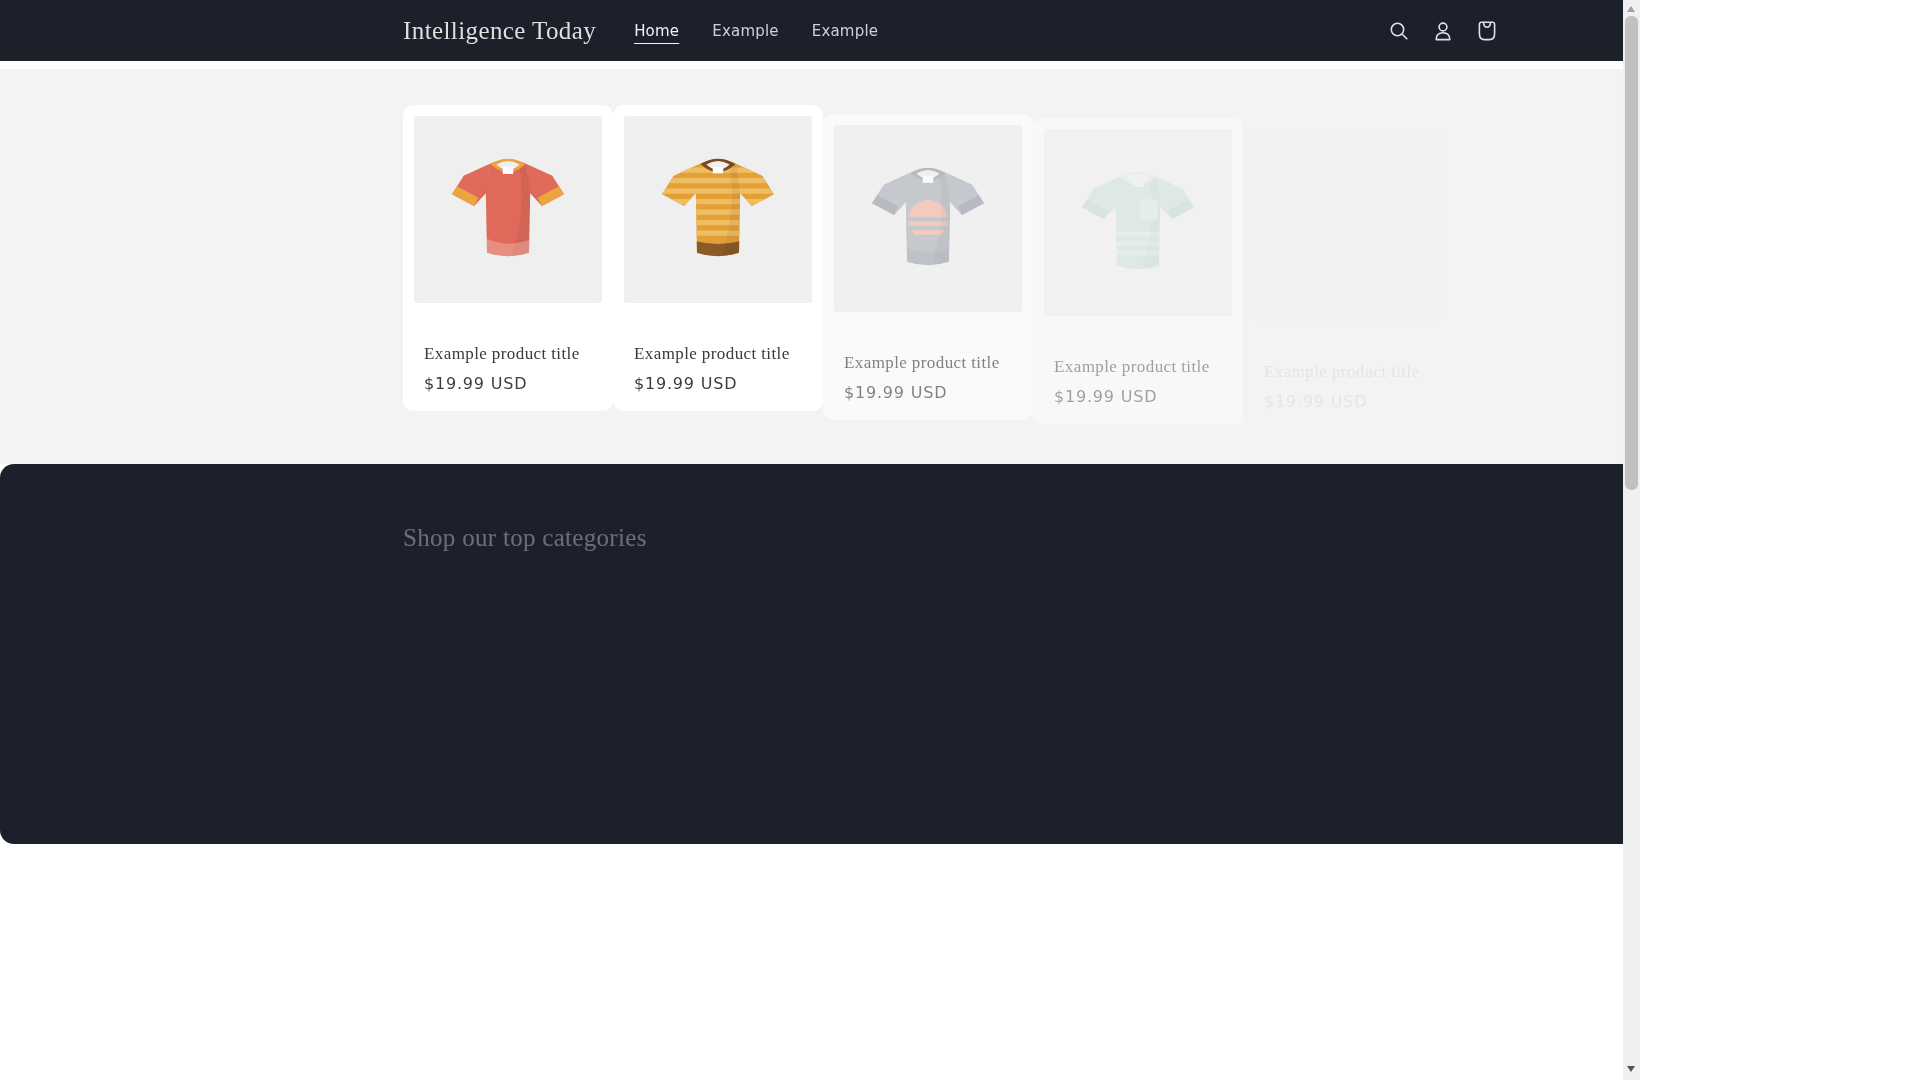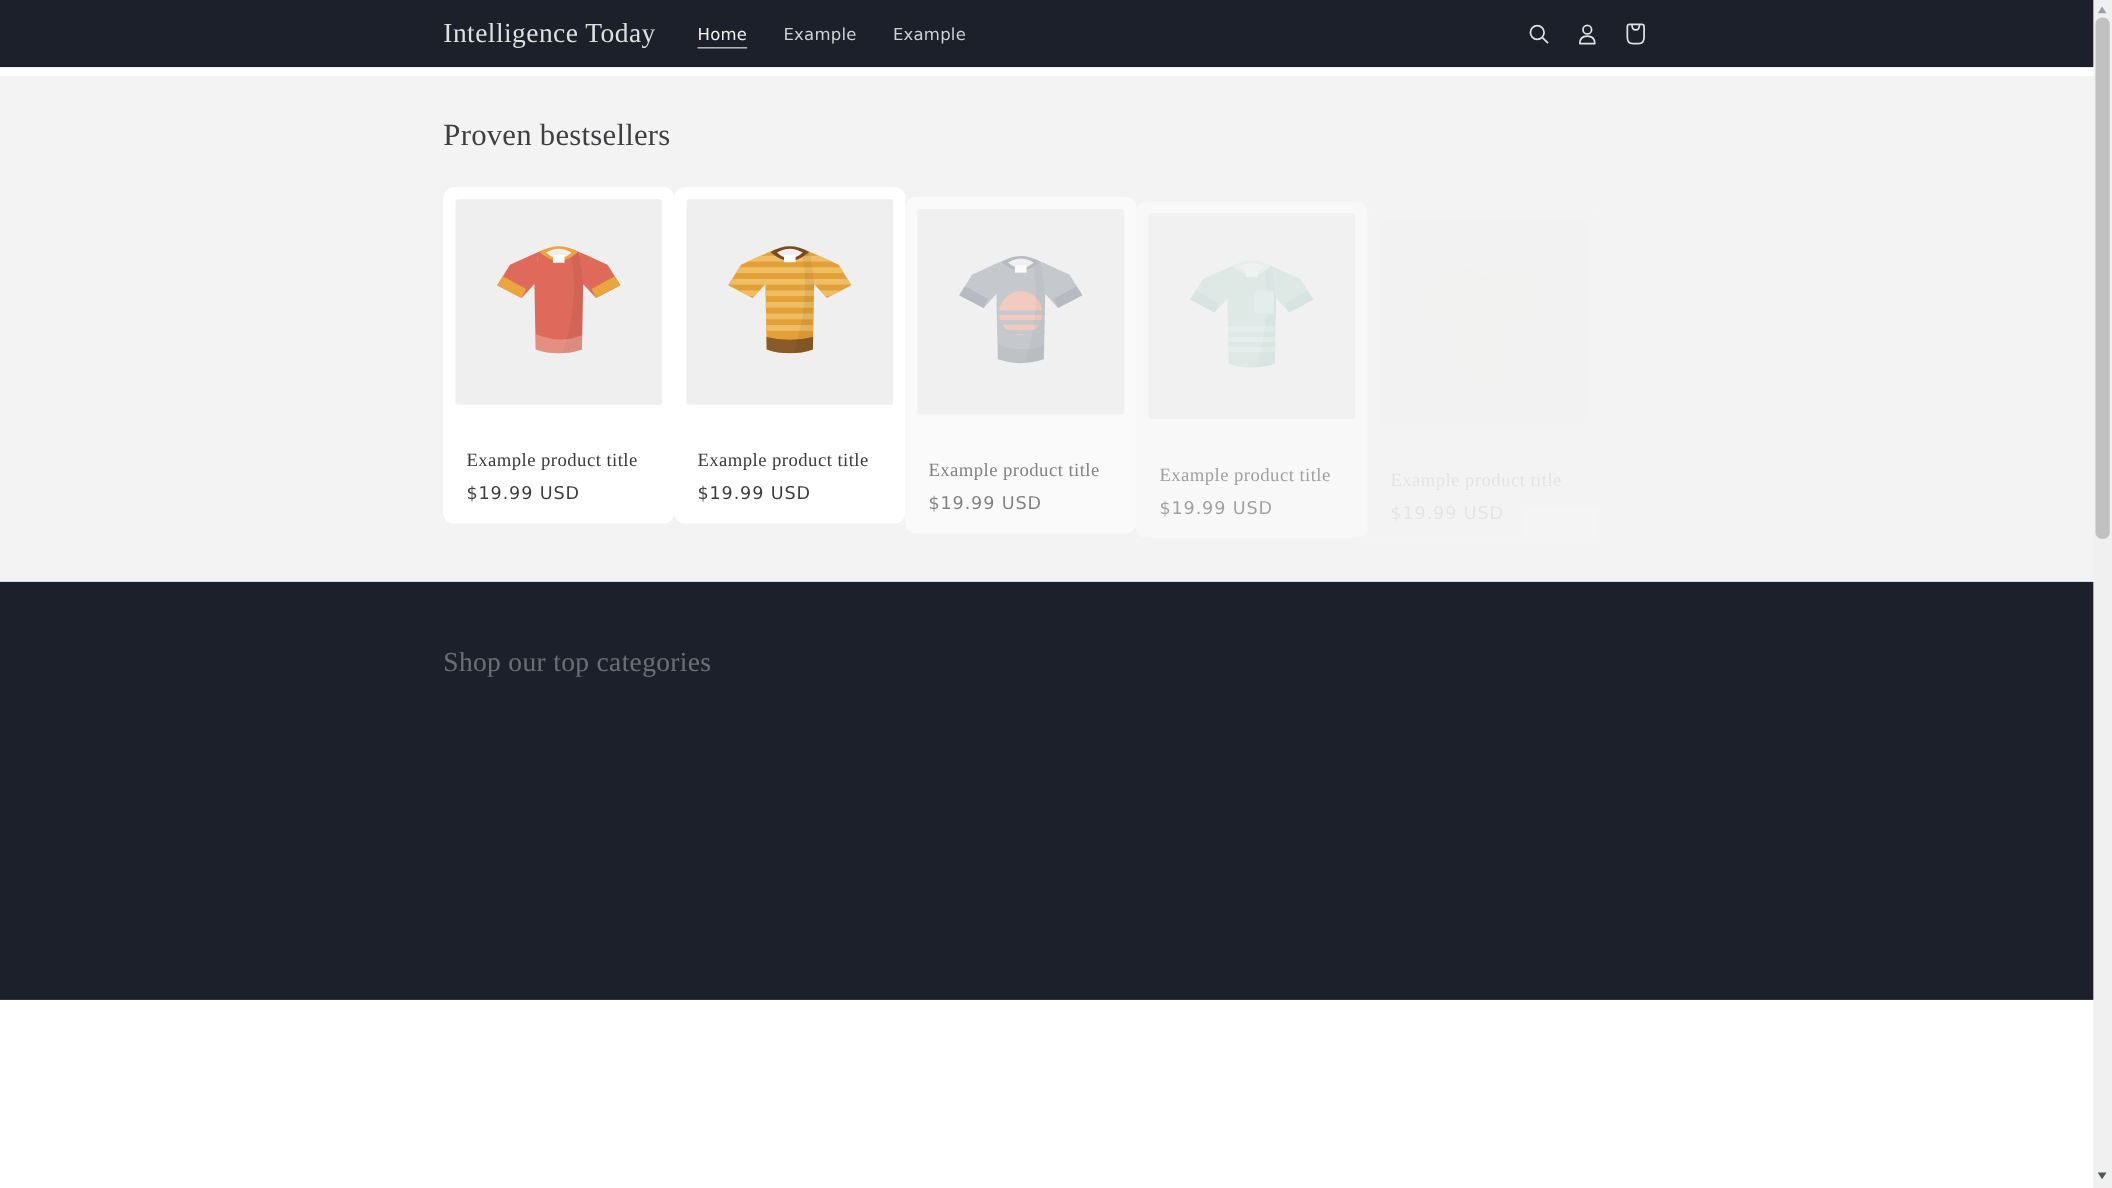--- a/index.html
+++ b/index.html
@@ -1,21 +1,21 @@
 <!DOCTYPE html>
 <html><head>
 <meta charset="utf-8">
 <style>
   html,body{margin:0;padding:0;}
   body{
     width:1920px;height:1080px;overflow:hidden;background:#ffffff;
     font-family:"DejaVu Sans","Liberation Sans",sans-serif;
     -webkit-font-smoothing:antialiased;
   }
-  .viewport{position:relative;width:1920px;height:1080px;}
+  .viewport{position:relative;width:1640px;height:1080px;}
 
   
   .site-header{height:61px;background:#1c202a;}
   .header-inner{width:1120px;margin-left:403px;height:100%;display:flex;align-items:center;}
   .logo{
     font-family:"Liberation Serif","DejaVu Serif",serif;
     font-size:25px;color:#dfdfdf;letter-spacing:.4px;text-decoration:none;
     margin-right:38px;white-space:nowrap;cursor:pointer;
   }
   .main-nav{display:flex;align-items:center;gap:33px;}
@@ -52,21 +52,21 @@
     display:flex;align-items:center;justify-content:center;overflow:hidden;
   }
   .card-info{padding:40px 10px 0 10px;}
   .card-title{
     display:block;font-family:"Liberation Serif","DejaVu Serif",serif;
     font-size:17px;color:#3a3a3a;letter-spacing:.4px;text-decoration:none;line-height:1.3;
   }
   .card-price{margin-top:9px;font-size:16px;color:#3d3d3d;letter-spacing:.8px;}
 
   
-  .categories{background:#1c202a;height:380px;box-sizing:border-box;padding-top:54px;}
+  .categories{background:#1c202a;height:380px;box-sizing:border-box;padding-top:54px;border-radius:14px;}
   .categories-heading{
     font-family:"Liberation Serif","DejaVu Serif",serif;font-weight:400;
     font-size:25px;color:#e8ebef;opacity:.38;margin:0;letter-spacing:.3px;
     transform:translateY(6px);
   }
 
   
   .scrollbar{position:absolute;top:0;right:0;width:17px;height:1080px;background:#f0f0f0;z-index:50;}
   .sb-up{
     position:absolute;top:6px;left:4px;width:0;height:0;
@@ -111,21 +111,20 @@
             <path d="M5.5,2.2 H16.5 Q18.6,2.2 18.6,4.3 V13.8 Q18.6,19.6 13.4,19.6 H8.6 Q3.4,19.6 3.4,13.8 V4.3 Q3.4,2.2 5.5,2.2 Z"></path>
             <path d="M7.6,2.2 Q7.6,7.2 11,7.2 Q14.4,7.2 14.4,2.2"></path>
           </svg>
         </button>
       </div>
     </div>
   </header>
 
   <section class="bestsellers">
     <div class="page-width">
-      <h2 class="section-heading">Proven bestsellers</h2>
       <div class="cards">
 
         <div class="card">
           <div class="card-media">
             <svg width="140" height="131" viewBox="0 0 120 112">
               <polygon points="44,17 22,27 12,43 31,53 42,41" fill="#df695a"></polygon>
               <polygon points="76,17 98,27 108,43 89,53 78,41" fill="#df695a"></polygon>
               <polygon points="16.5,36 12,43 31,53 34.5,46" fill="#eaa53e"></polygon>
               <polygon points="103.5,36 108,43 89,53 85.5,46" fill="#eaa53e"></polygon>
               <path d="M44,17 Q60,10 76,17 L79,42 L78,93 Q60,99 42,93 L41,42 Z" fill="#df695a"></path>

